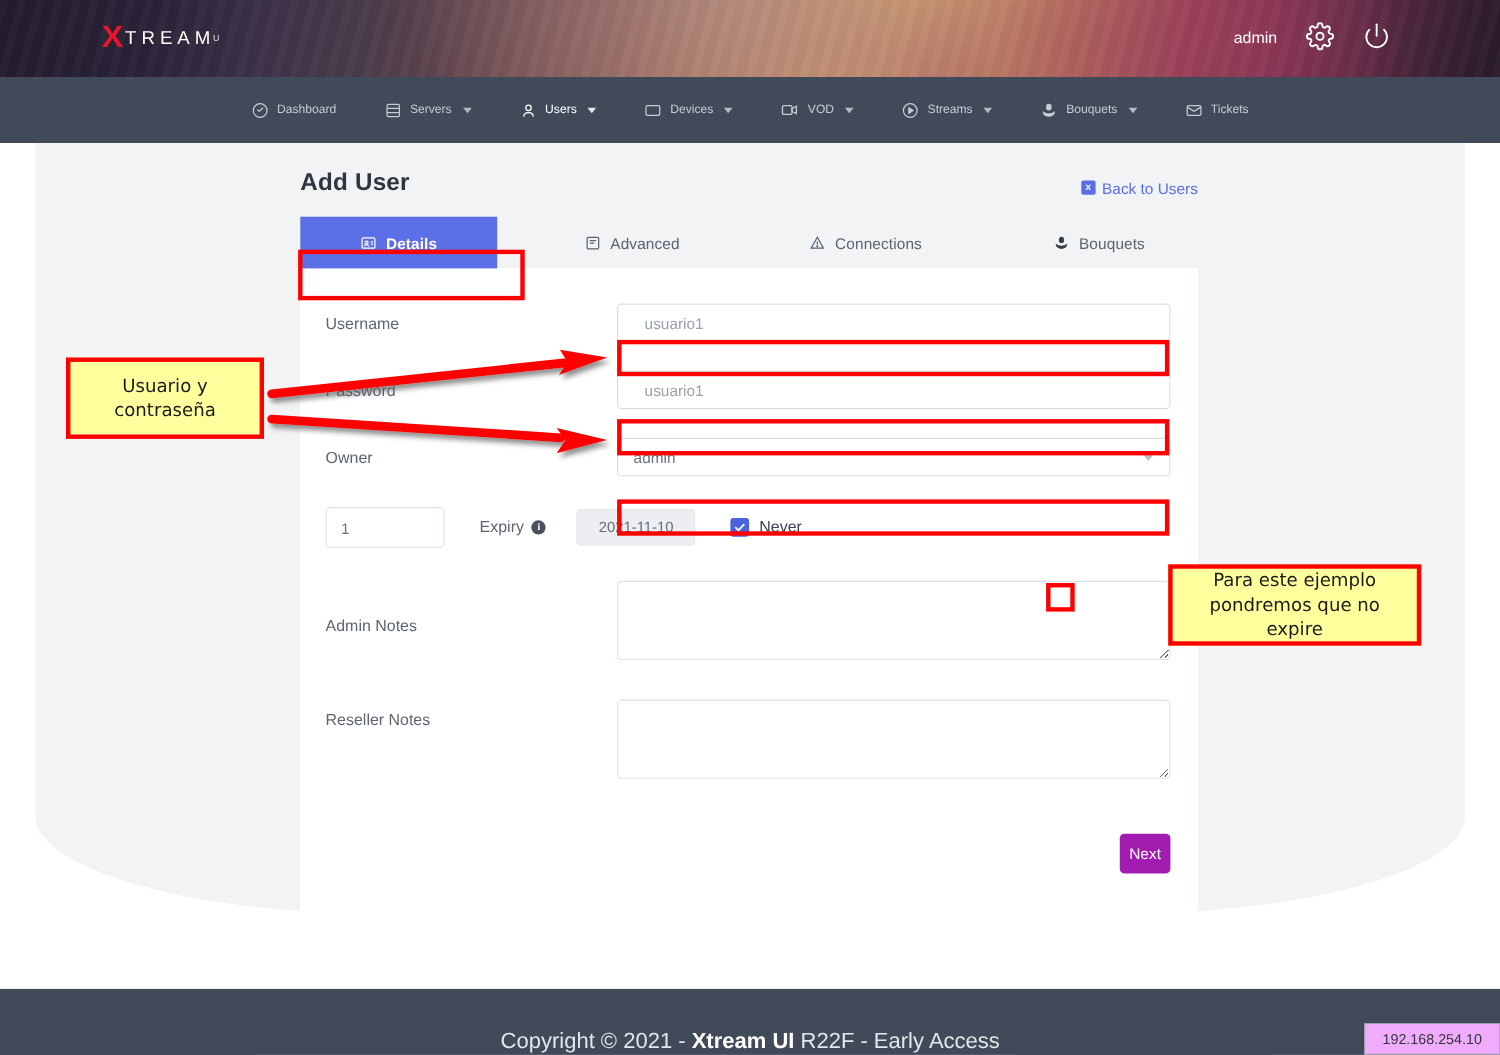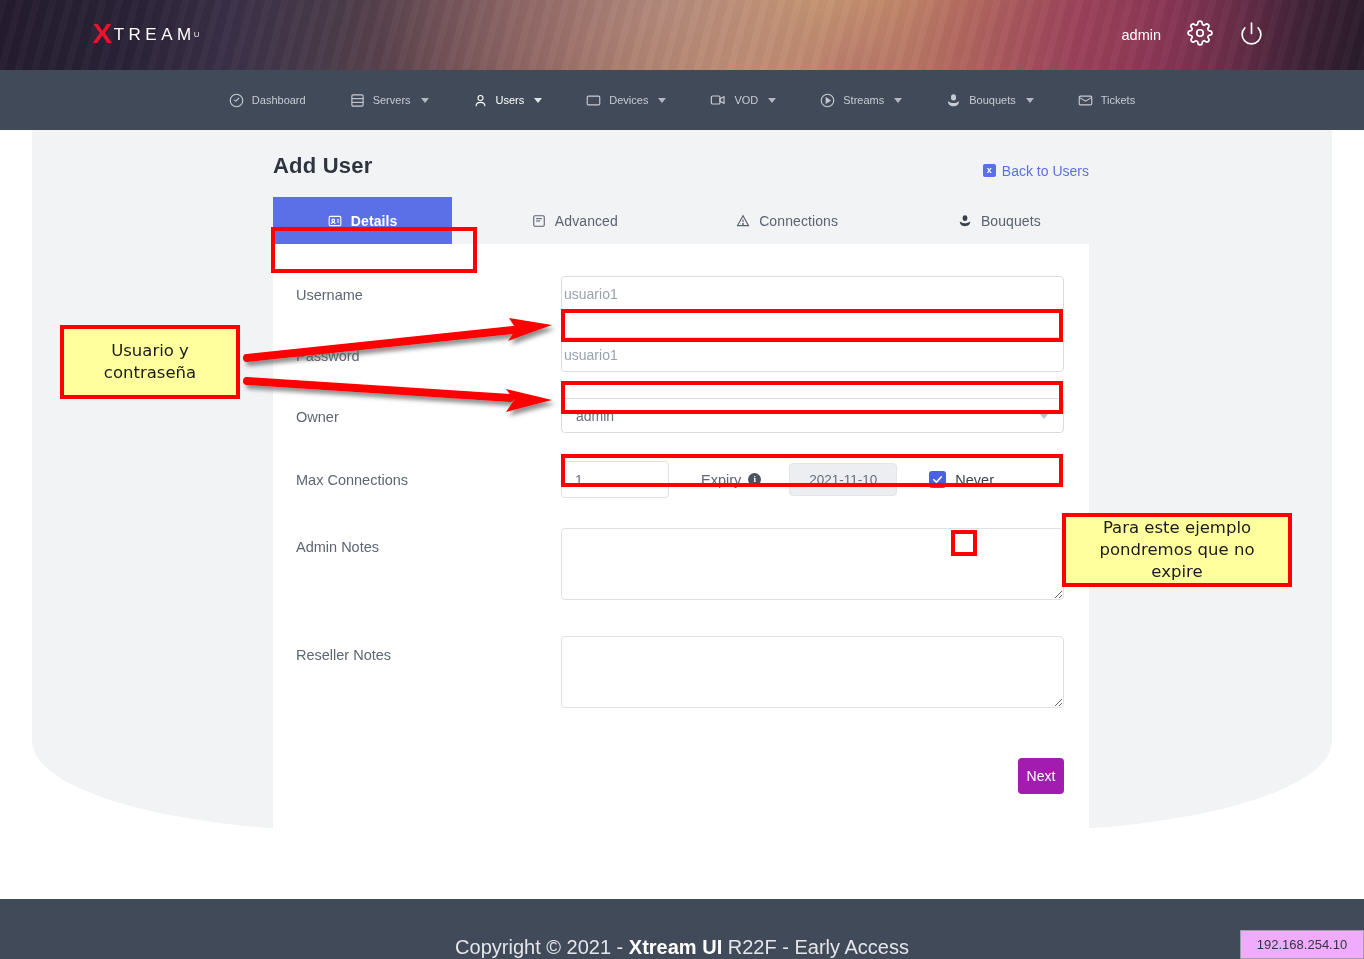--- a/index.html
+++ b/index.html
@@ -221,21 +221,21 @@
     font-size: 14.5px;
     color: #5d6573;
     padding-top: 11px;
     flex-shrink: 0;
   }
   .finput {
     width: 503px;
     height: 35px;
     border: 1px solid #d9dde3;
     border-radius: 4px;
-    padding: 0 2px;
+    padding: 0 24px;
     font-size: 14px;
     color: #9aa1ad;
     font-family: "Liberation Sans", sans-serif;
     background: #fff;
     outline: none;
   }
   .fselect {
     width: 503px;
     height: 35px;
     border: 1px solid #d9dde3;
@@ -601,40 +601,39 @@
 
           <div class="frow" style="margin-bottom:28px;">
             <div class="flabel">Owner</div>
             <div class="fselect">
               <span>admin</span>
               <i class="sel-caret"></i>
             </div>
           </div>
 
           <div class="frow" style="margin-bottom:30px;">
-            <div class="flabel">Max Connections</div>
             <div class="inline-row">
               <input class="conn-input" type="text" value="1" style="">
               <span class="expiry-lab">
                 <span>Expiry</span>
                 <span class="info-dot">i</span>
               </span>
               <div class="date-box">2021-11-10</div>
               <div class="never-wrap">
                 <span class="chk">
                   <svg width="11" height="11" viewBox="0 0 24 24" fill="none" stroke="#ffffff" stroke-width="3.6" stroke-linecap="round" stroke-linejoin="round">
                     <path d="M4 12.5l5.5 5.5L20 6.5"></path>
                   </svg>
                 </span>
                 <span class="never-lab">Never</span>
               </div>
             </div>
           </div>
 
-          <div class="frow" style="margin-bottom:34px;">
+          <div class="frow" style="margin-bottom:34px;align-items:center;">
             <div class="flabel">Admin Notes</div>
             <textarea class="ftextarea" style=""></textarea>
           </div>
 
           <div class="frow" style="margin-bottom:22px;margin-top:36px;">
             <div class="flabel">Reseller Notes</div>
             <textarea class="ftextarea" style=""></textarea>
           </div>
 
         </div>

